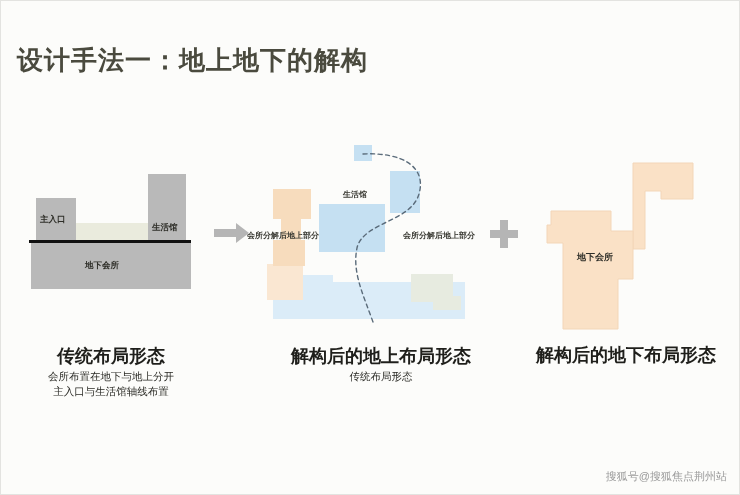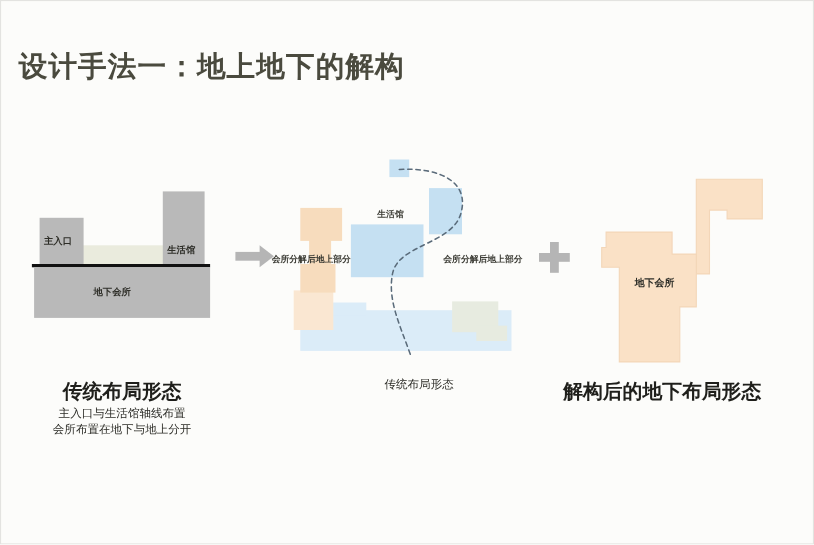--- a/index.html
+++ b/index.html
@@ -139,22 +139,22 @@
     <div class="lbl lbl-dark" style="left:133px; top:52px; font-size:8.5px;">生活馆</div>
 
     <div class="shape ground-line" style="left:10px; top:69px; width:162px;"></div>
 
     <div class="shape gray-block" style="left:12px; top:72px; width:160px; height:46px;"></div>
     <div class="lbl lbl-dark" style="left:66px; top:90px; font-size:8.5px;">地下会所</div>
   </div>
 
   <div class="caption" style="left:10px; top:342px; width:200px;">
     <div class="cap-title">传统布局形态</div>
+    <div class="cap-sub">会所布置在地下与地上分开</div>
     <div class="cap-sub">主入口与生活馆轴线布置</div>
-    <div class="cap-sub">会所布置在地下与地上分开</div>
   </div>
 
   <div id="arrow-shaft"></div>
   <div id="arrow-head"></div>
 
   <div id="mid-diagram" class="panel">
 
     <div class="shape blue-pale" style="left:22px; top:146px; width:192px; height:37px;"></div>
     <div class="shape blue-pale" style="left:22px; top:139px; width:60px; height:12px;"></div>
 
@@ -176,34 +176,36 @@
     <div class="shape blue" style="left:103px; top:9px; width:18px; height:16px;"></div>
 
     <div class="lbl" style="left:152px; top:96px;">会所分解后地上部分</div>
   </div>
 
   <svg id="dashed-curve" width="220" height="190" viewBox="0 0 220 190">
     <path d="M 112 18 C 150 16, 176 30, 168 58 C 160 86, 112 86, 106 112 C 101 136, 112 158, 122 186" fill="none" stroke="#5a6b7a" stroke-width="1.4" stroke-dasharray="4,3.5" stroke-linecap="round"></path>
   </svg>
 
   <div class="caption" style="left:280px; top:342px; width:200px;">
+    <div class="cap-title">解构后的地上布局形态</div>
     <div class="cap-sub">传统布局形态</div>
   </div>
 
   <div id="plus-h"></div>
   <div id="plus-v"></div>
 
   <div id="right-diagram" class="panel">
     <svg width="180" height="175" viewBox="0 0 180 175">
 
       <path d="M 100 2 L 160 2 L 160 38 L 128 38 L 128 30 L 112 30 L 112 88 L 100 88 Z" fill="#fae1c6" stroke="#f3d6b8" stroke-width="1"></path>
 
       <path d="M 18 50 L 78 50 L 78 70 L 100 70 L 100 118 L 85 118 L 85 168 L 30 168 L 30 82 L 14 82 L 14 64 L 18 64 Z" fill="#fae1c6" stroke="#f3d6b8" stroke-width="1"></path>
     </svg>
     <div class="lbl lbl-dark" style="left:44px; top:92px; font-size:9px;">地下会所</div>
   </div>
 
-  <div class="caption" style="left:496px; top:342px; width:210px;">
+  <div class="caption" style="left:520px; top:342px; width:210px;font-family:Liberation Mono, monospace;">
     <div class="cap-title">解构后的地下布局形态</div>
   </div>
 
+  <div id="watermark">搜狐号@搜狐焦点荆州站</div>
 
 </div>
 
 </body></html>

